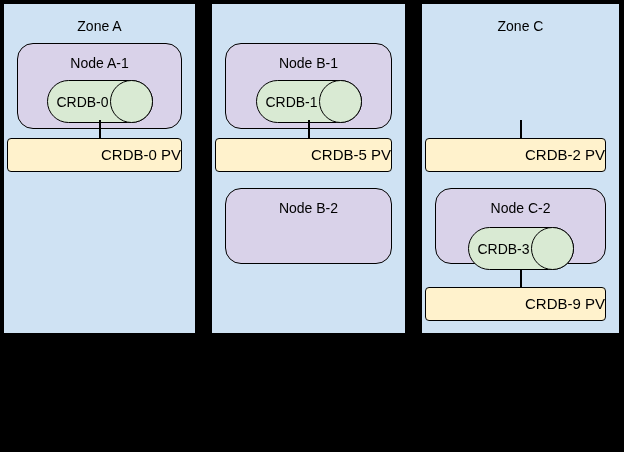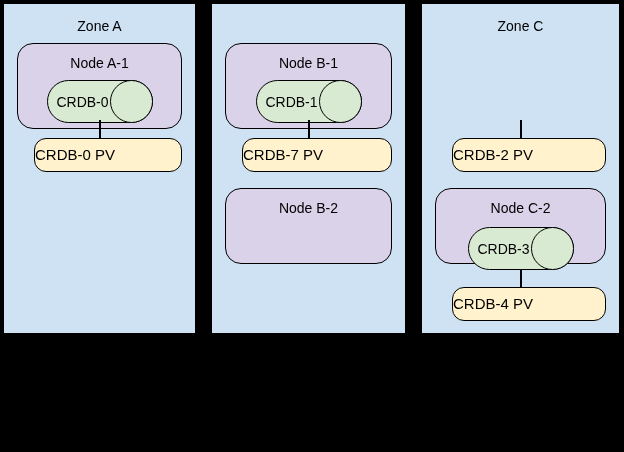--- a/index.html
+++ b/index.html
@@ -85,27 +85,27 @@
     position: absolute;
     left: 50%;
     width: 2px;
     margin-left: -1px;
     background: var(--border_color, #000000);
   }
   .conn-slot1 { top: 116px; height: 18px; }
   .conn-slot2 { top: 265px; height: 18px; }
   .pv {
     position: absolute;
-    left: 30px; right: 13px;
+    left: 3px; right: 13px;
     height: 34px;
     background: var(--pv_fill, #fff2cc);
     border: 1px solid var(--border_color, #000000);
-    border-radius: 12px;
+    border-radius: 4px;
     box-sizing: border-box;
-    text-align: left;
+    text-align: right;
     line-height: 32px;
     font-size: 15px;
   }
   .pv-slot1 { top: 134px; }
   .pv-slot2 { top: 283px; }
 </style>
 </head>
 <body>
 
 <div class="canvas">
@@ -131,21 +131,21 @@
     <div class="node node-slot1">
       <div class="node-title">Node B-1</div>
       <div class="cylinder cyl-slot1">
         <div class="cyl-body"></div>
         <div class="cyl-cap"></div>
         <div class="cyl-label">CRDB-1</div>
       </div>
     </div>
 
     <div class="connector conn-slot1"></div>
-    <div class="pv pv-slot1">CRDB-7 PV</div>
+    <div class="pv pv-slot1">CRDB-5 PV</div>
 
     <div class="node node-slot2">
       <div class="node-title">Node B-2</div>
     </div>
   </section>
 
   <section class="zone zone-c">
     <div class="zone-title">Zone C</div>
 
 
@@ -155,16 +155,16 @@
     <div class="node node-slot2">
       <div class="node-title">Node C-2</div>
       <div class="cylinder cyl-slot2">
         <div class="cyl-body"></div>
         <div class="cyl-cap"></div>
         <div class="cyl-label">CRDB-3</div>
       </div>
     </div>
 
     <div class="connector conn-slot2"></div>
-    <div class="pv pv-slot2">CRDB-4 PV</div>
+    <div class="pv pv-slot2">CRDB-9 PV</div>
   </section>
 
 </div>
 
 </body></html>

